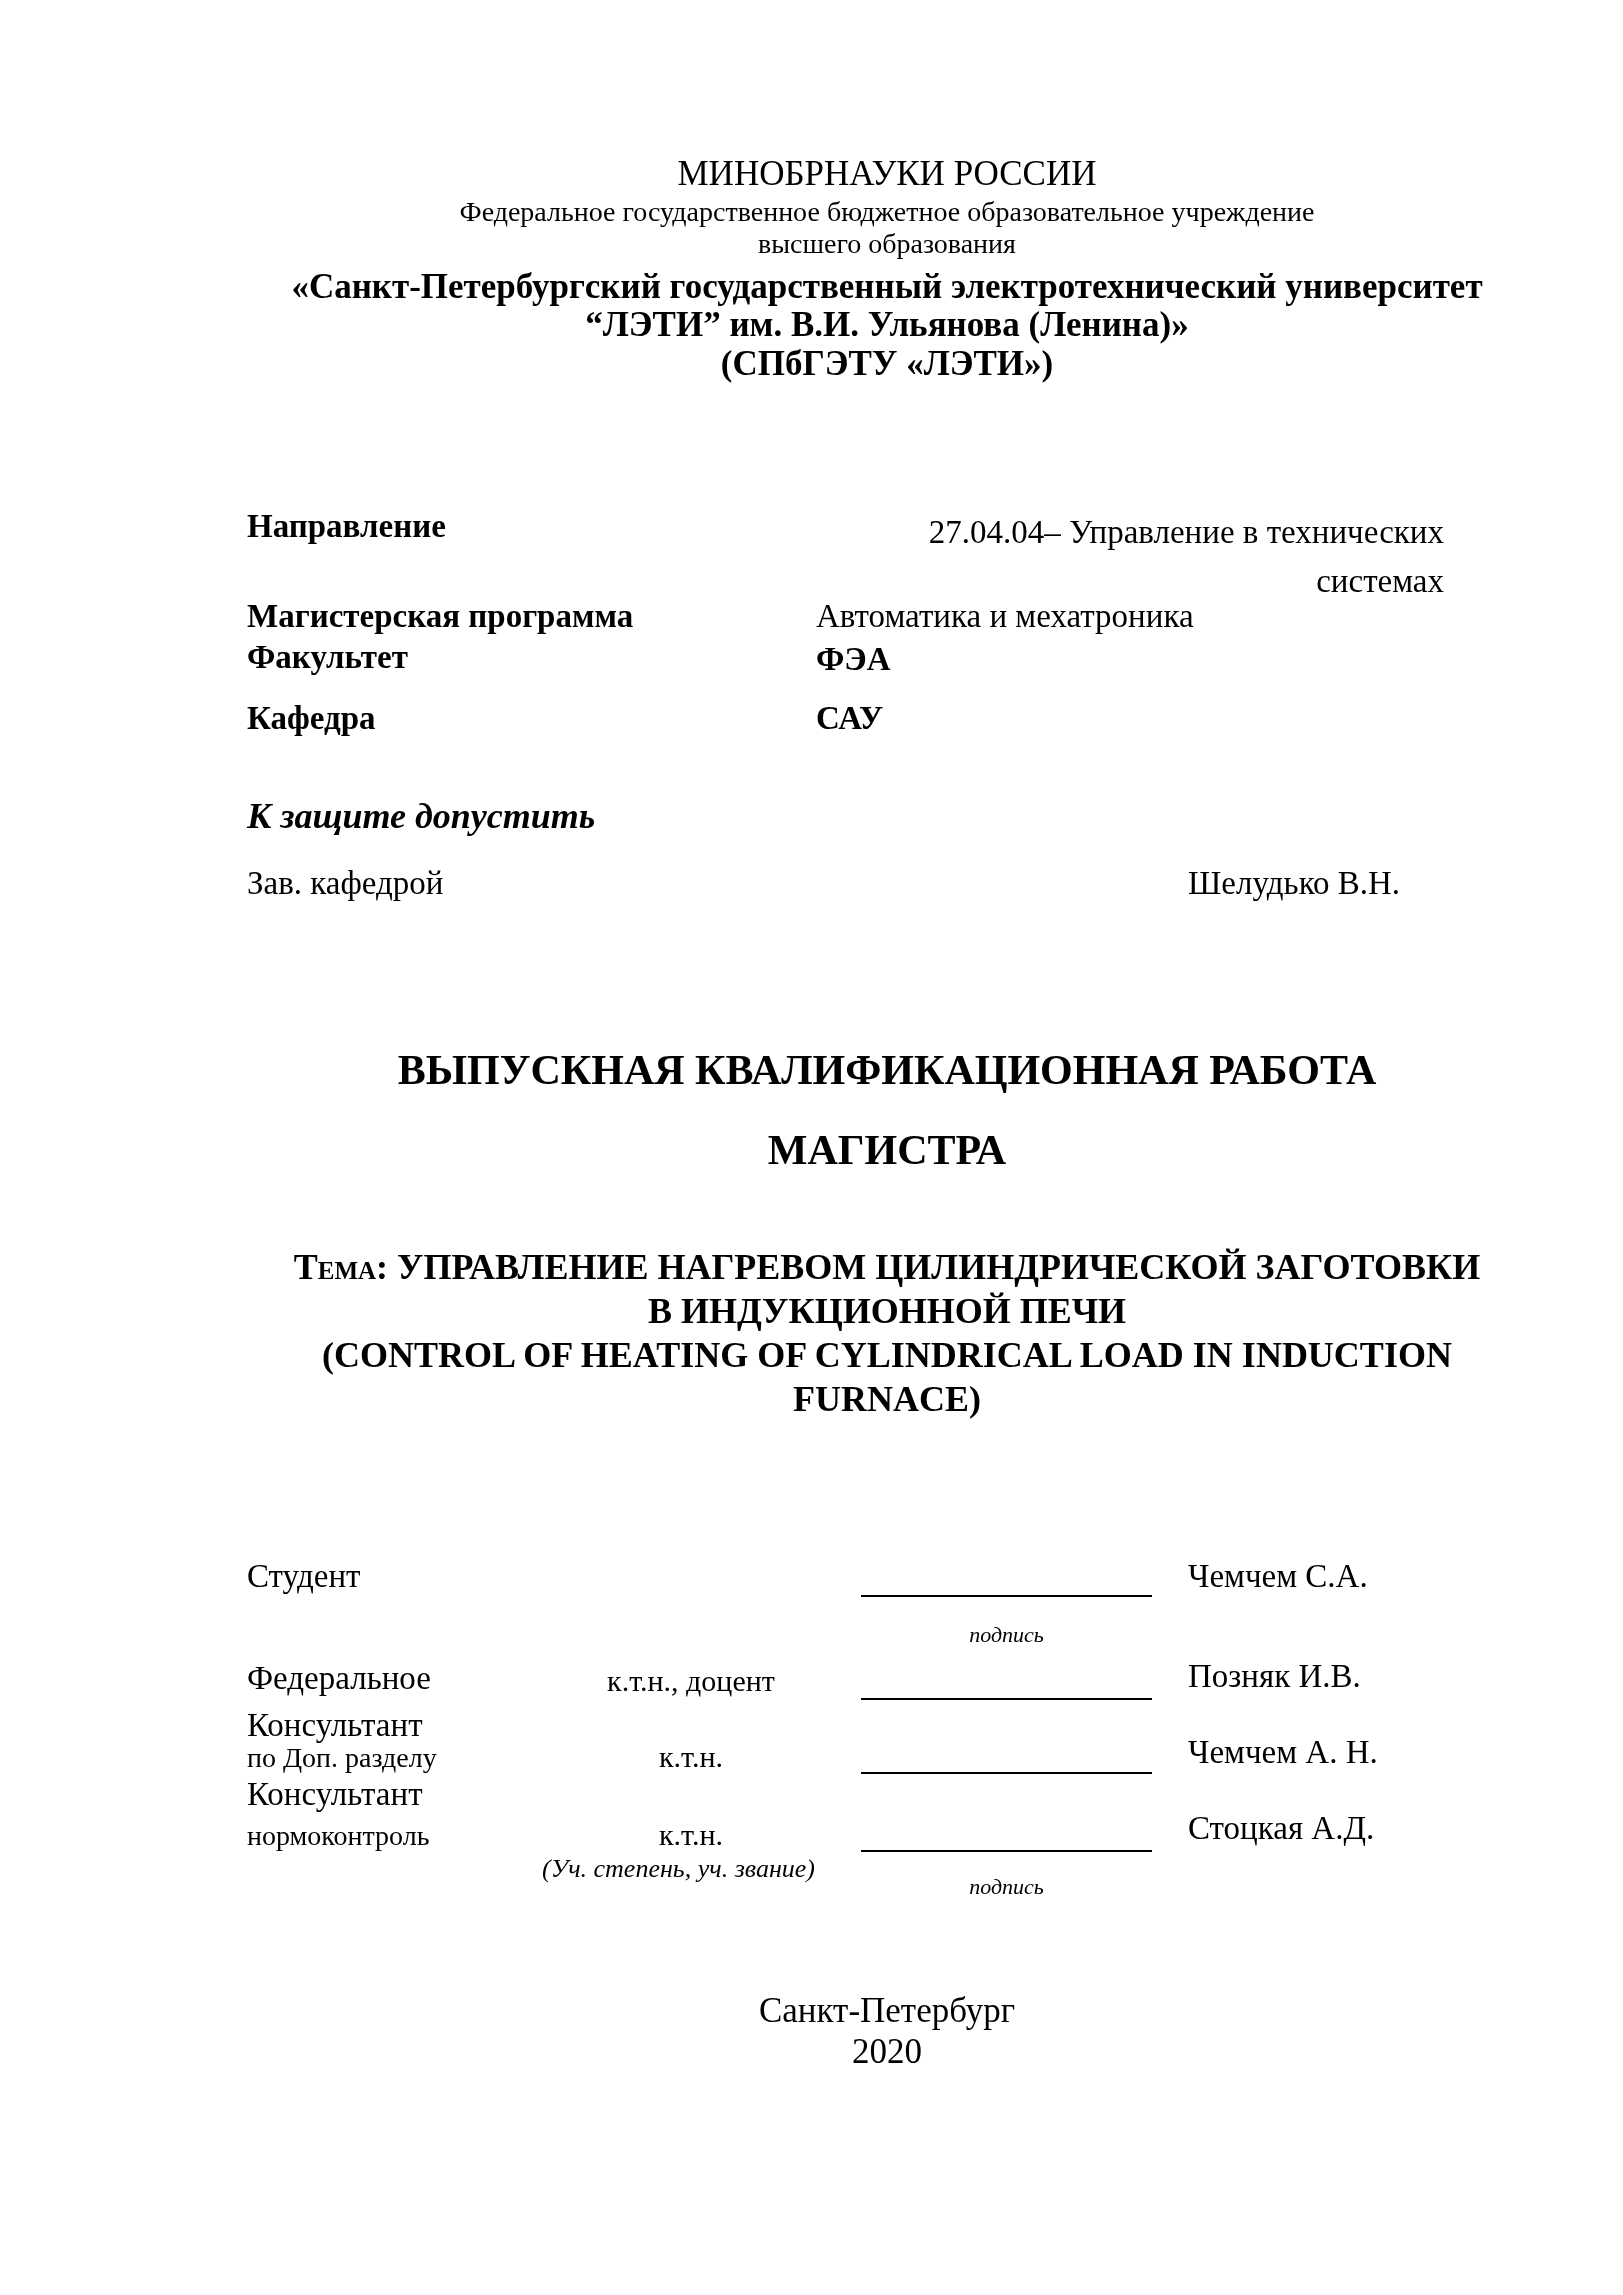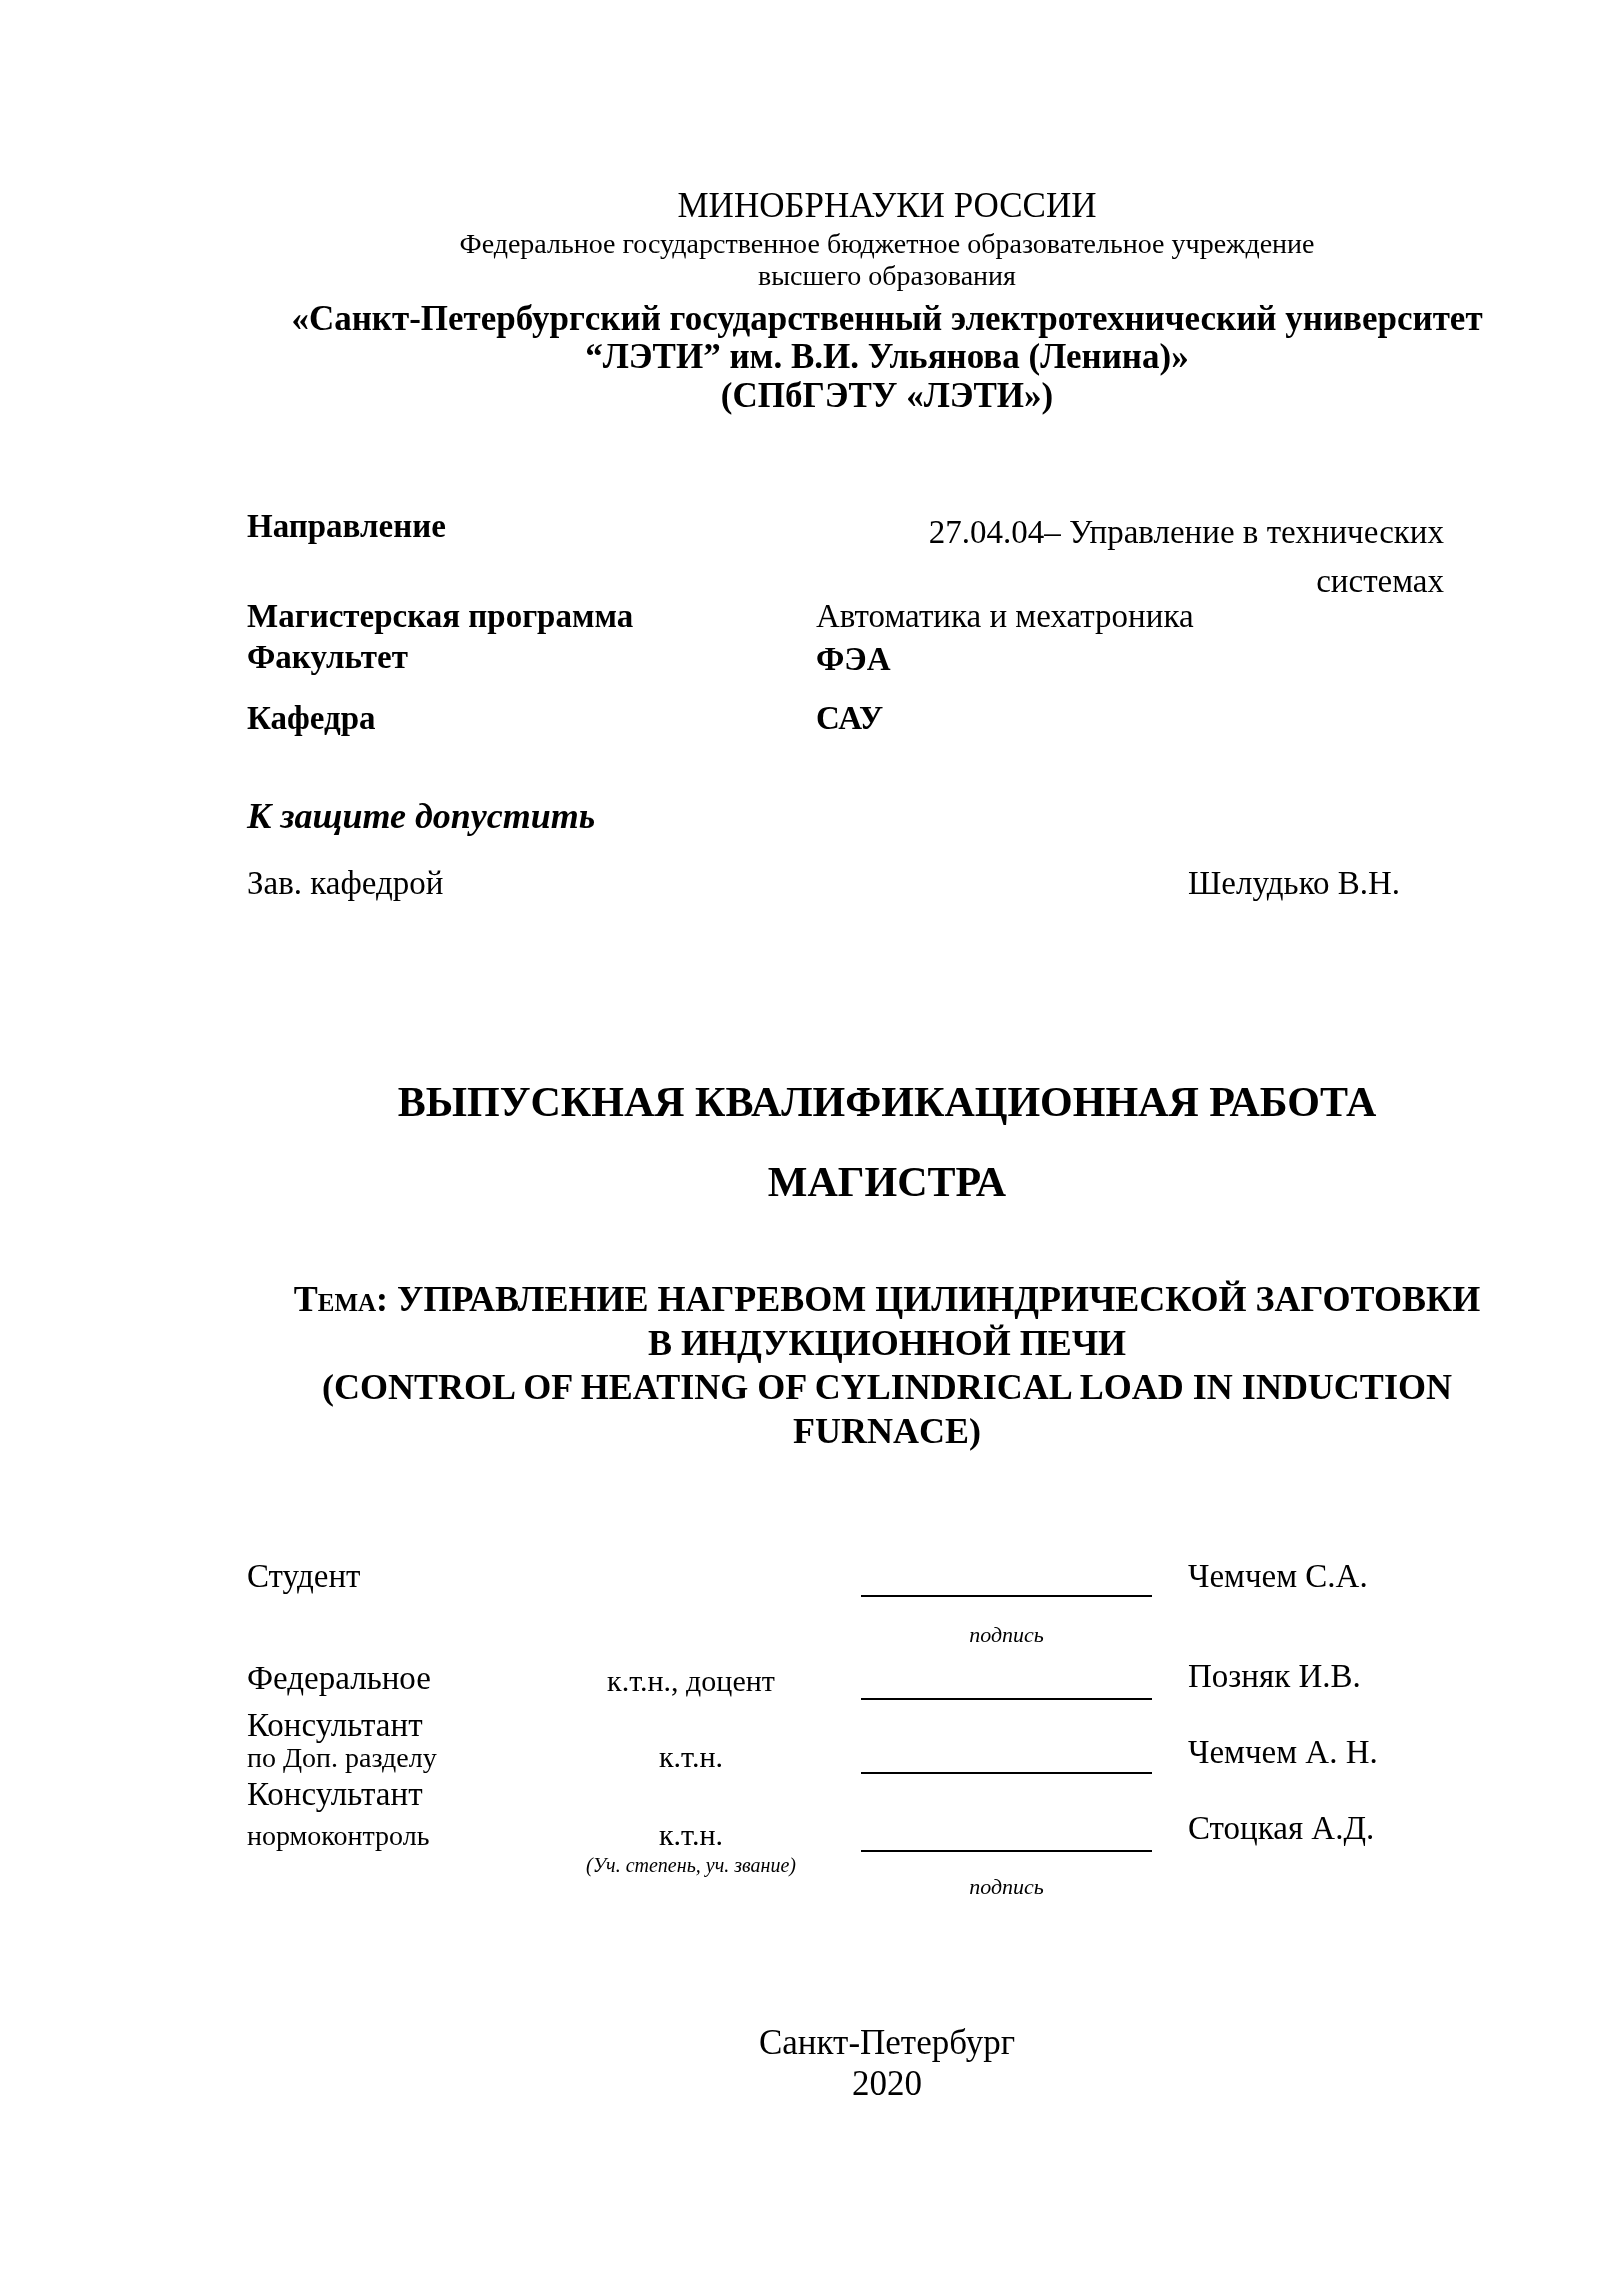--- a/index.html
+++ b/index.html
@@ -3,38 +3,38 @@
 <meta charset="utf-8">
 <style>
   html,body{margin:0;padding:0;}
   body{
     width:1623px;height:2295px;
     background:#ffffff;color:#000000;
     font-family:"Liberation Serif","DejaVu Serif",serif;
     position:relative;overflow:hidden;
   }
   .abs{position:absolute;white-space:pre-line;line-height:1.15;}
-  .centered{left:151px;right:0;text-align:center;margin-top:32px;}
+  .centered{left:151px;right:0;text-align:center;}
   .b{font-weight:bold;}
   .i{font-style:italic;}
   .fs45{font-size:35px;}
   .fs44{font-size:35px;}
   .fs42{font-size:33px;}
   .fs36{font-size:28px;}
   .fs54{font-size:42px;}
   .fs46{font-size:36px;}
   .lbl{left:247px;font-size:33px;font-weight:bold;}
   .val{left:816px;font-size:33px;}
   .name{left:1188px;font-size:33px;}
   .role{left:247px;font-size:33px;}
   .sub{left:247px;font-size:28px;}
   .deg{left:542px;width:298px;text-align:center;font-size:30px;}
   .sigline{position:absolute;left:861px;width:291px;height:0;border-top:2.4px solid #000;}
   .sigcap{position:absolute;left:861px;width:291px;text-align:center;font-style:italic;font-size:22px;margin-top:20px;}
-  .degcap{position:absolute;left:542px;width:298px;text-align:center;font-style:italic;font-size:20px;}
+  .degcap{position:absolute;left:542px;width:298px;font-style:italic;font-size:26px;}
   .sc{font-variant:small-caps;}
 </style>
 </head>
 <body>
 
 <div class="abs centered fs45" style="top:154px">МИНОБРНАУКИ РОССИИ</div>
 <div class="abs centered fs36" style="top:196px">Федеральное государственное бюджетное образовательное учреждение</div>
 <div class="abs centered fs36" style="top:228px">высшего образования</div>
 <div class="abs centered fs44 b" style="top:267px">«Санкт-Петербургский государственный электротехнический университет</div>
 <div class="abs centered fs44 b" style="top:305px">“ЛЭТИ” им. В.И. Ульянова (Ленина)»</div>

